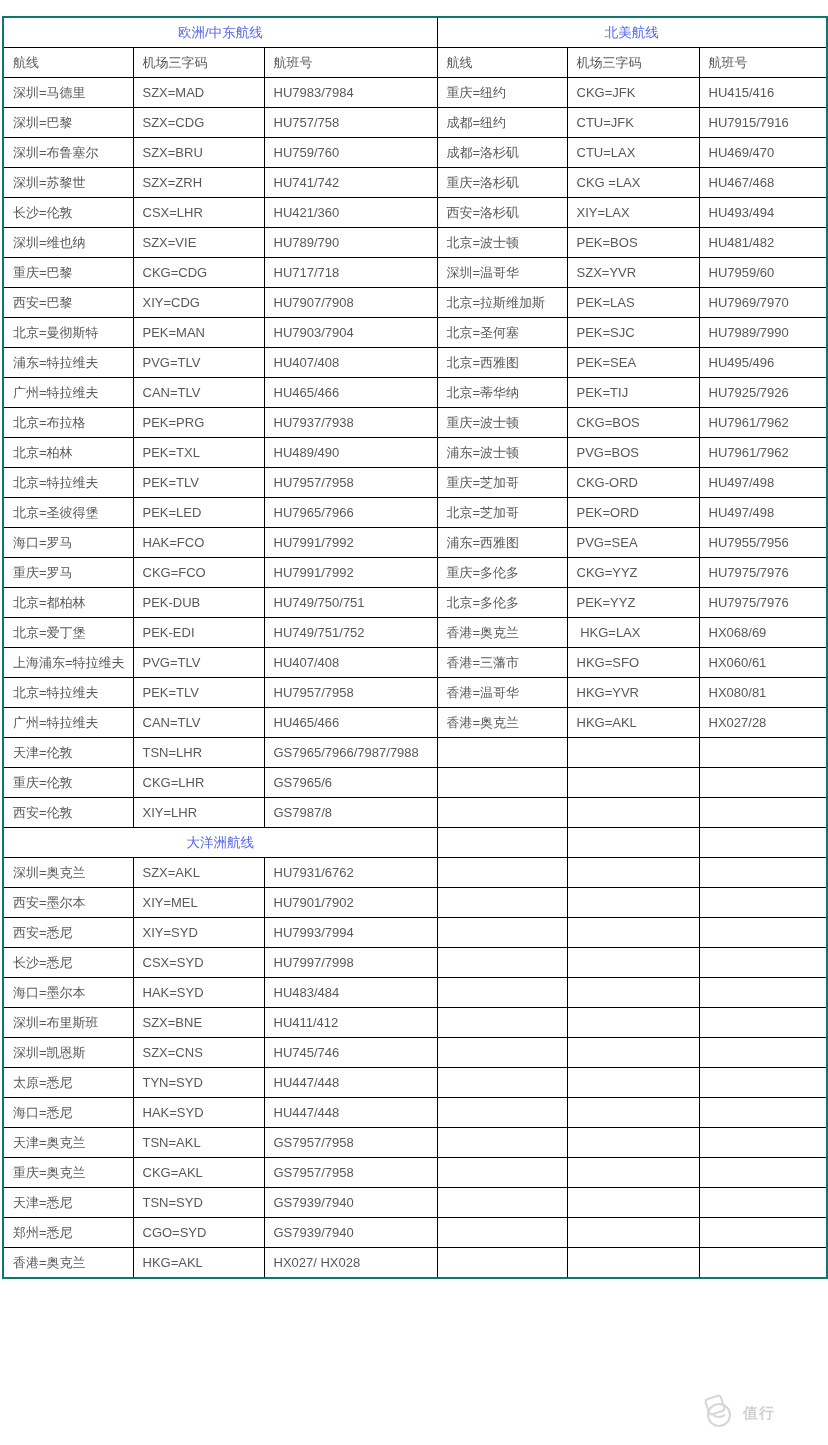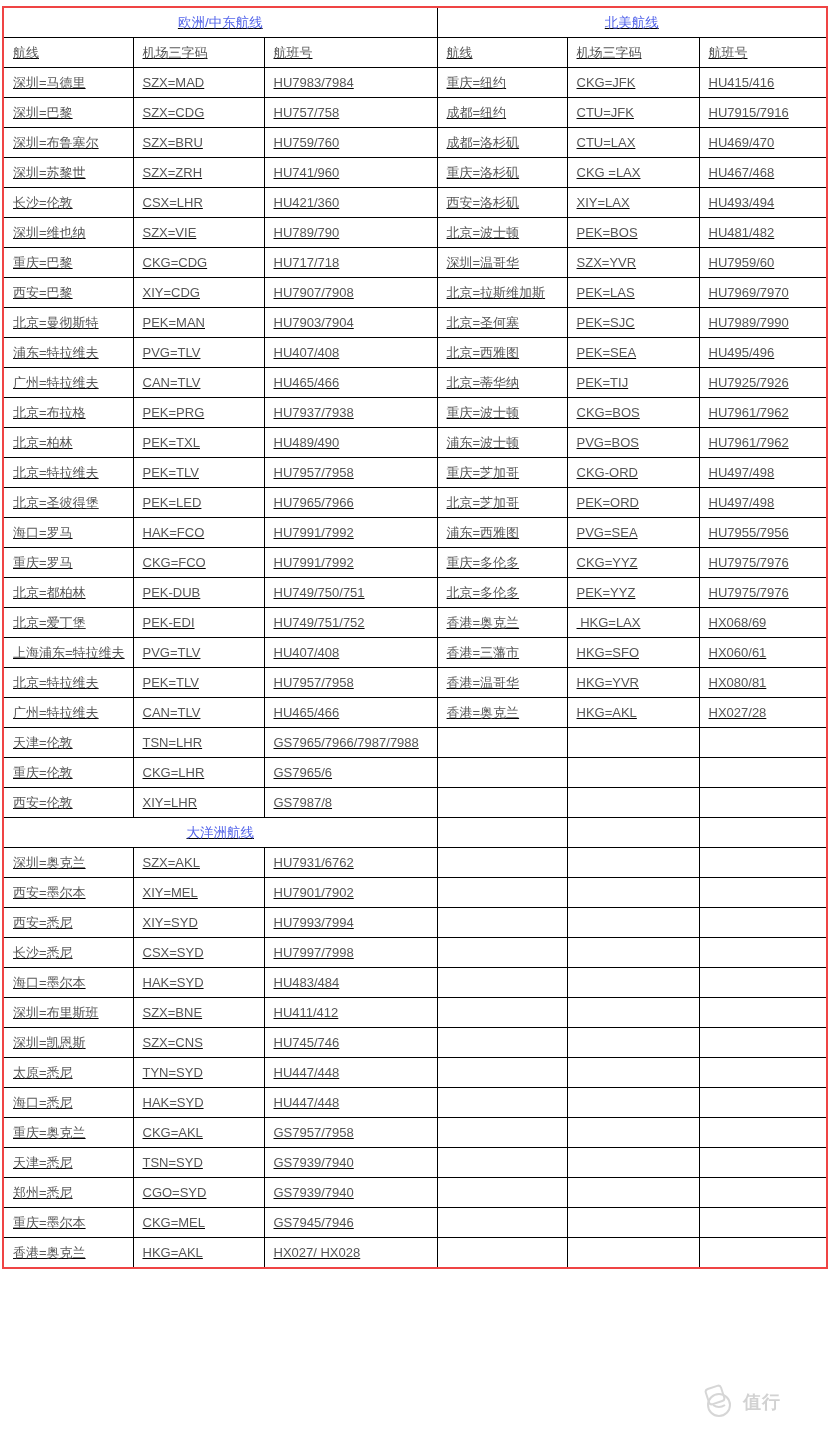--- a/index.html
+++ b/index.html
@@ -12,23 +12,22 @@
     position: relative;
     width: 828px;
     height: 1445px;
     background: #ffffff;
     font-family: "Liberation Sans", sans-serif;
   }
   table.routes {
     border-collapse: collapse;
     table-layout: fixed;
     width: 824px;
-    margin: 6px 0 0 2px;
-    border: 2px solid #ef4444;
-    text-decoration: underline;
+    margin: 16px 0 0 2px;
+    border: 2px solid #0f766e;
   }
   table.routes td {
     border: 1px solid #000000;
     height: 29px;
     padding: 0 3px 0 9px;
     font-size: 13px;
     line-height: 29px;
     color: #595959;
     vertical-align: middle;
     white-space: nowrap;
@@ -45,21 +44,21 @@
     position: absolute;
     top: 1378px;
     left: 700px;
     display: flex;
     align-items: center;
     gap: 3px;
     opacity: 0.55;
     pointer-events: none;
   }
   .watermark .brand-text {
-    font-size: 18px;
+    font-size: 15px;
     font-weight: bold;
     color: #aeaeae;
     letter-spacing: 1px;
     line-height: 1;
   }
 </style>
 </head>
 <body>
 
 <div class="page">
@@ -106,21 +105,21 @@
           <td>深圳=布鲁塞尔</td>
           <td>SZX=BRU</td>
           <td>HU759/760</td>
           <td>成都=洛杉矶</td>
           <td>CTU=LAX</td>
           <td>HU469/470</td>
         </tr>
         <tr>
           <td>深圳=苏黎世</td>
           <td>SZX=ZRH</td>
-          <td>HU741/960</td>
+          <td>HU741/742</td>
           <td>重庆=洛杉矶</td>
           <td>CKG =LAX</td>
           <td>HU467/468</td>
         </tr>
         <tr>
           <td>长沙=伦敦</td>
           <td>CSX=LHR</td>
           <td>HU421/360</td>
           <td>西安=洛杉矶</td>
           <td>XIY=LAX</td>
@@ -358,47 +357,47 @@
         </tr>
         <tr>
           <td>海口=悉尼</td>
           <td>HAK=SYD</td>
           <td>HU447/448</td>
           <td></td>
           <td></td>
           <td></td>
         </tr>
         <tr>
+          <td>天津=奥克兰</td>
+          <td>TSN=AKL</td>
+          <td>GS7957/7958</td>
+          <td></td>
+          <td></td>
+          <td></td>
+        </tr>
+        <tr>
           <td>重庆=奥克兰</td>
           <td>CKG=AKL</td>
           <td>GS7957/7958</td>
           <td></td>
           <td></td>
           <td></td>
         </tr>
         <tr>
           <td>天津=悉尼</td>
           <td>TSN=SYD</td>
           <td>GS7939/7940</td>
           <td></td>
           <td></td>
           <td></td>
         </tr>
         <tr>
           <td>郑州=悉尼</td>
           <td>CGO=SYD</td>
           <td>GS7939/7940</td>
-          <td></td>
-          <td></td>
-          <td></td>
-        </tr>
-        <tr>
-          <td>重庆=墨尔本</td>
-          <td>CKG=MEL</td>
-          <td>GS7945/7946</td>
           <td></td>
           <td></td>
           <td></td>
         </tr>
         <tr>
           <td>香港=奥克兰</td>
           <td>HKG=AKL</td>
           <td>HX027/ HX028</td>
           <td></td>
           <td></td>

